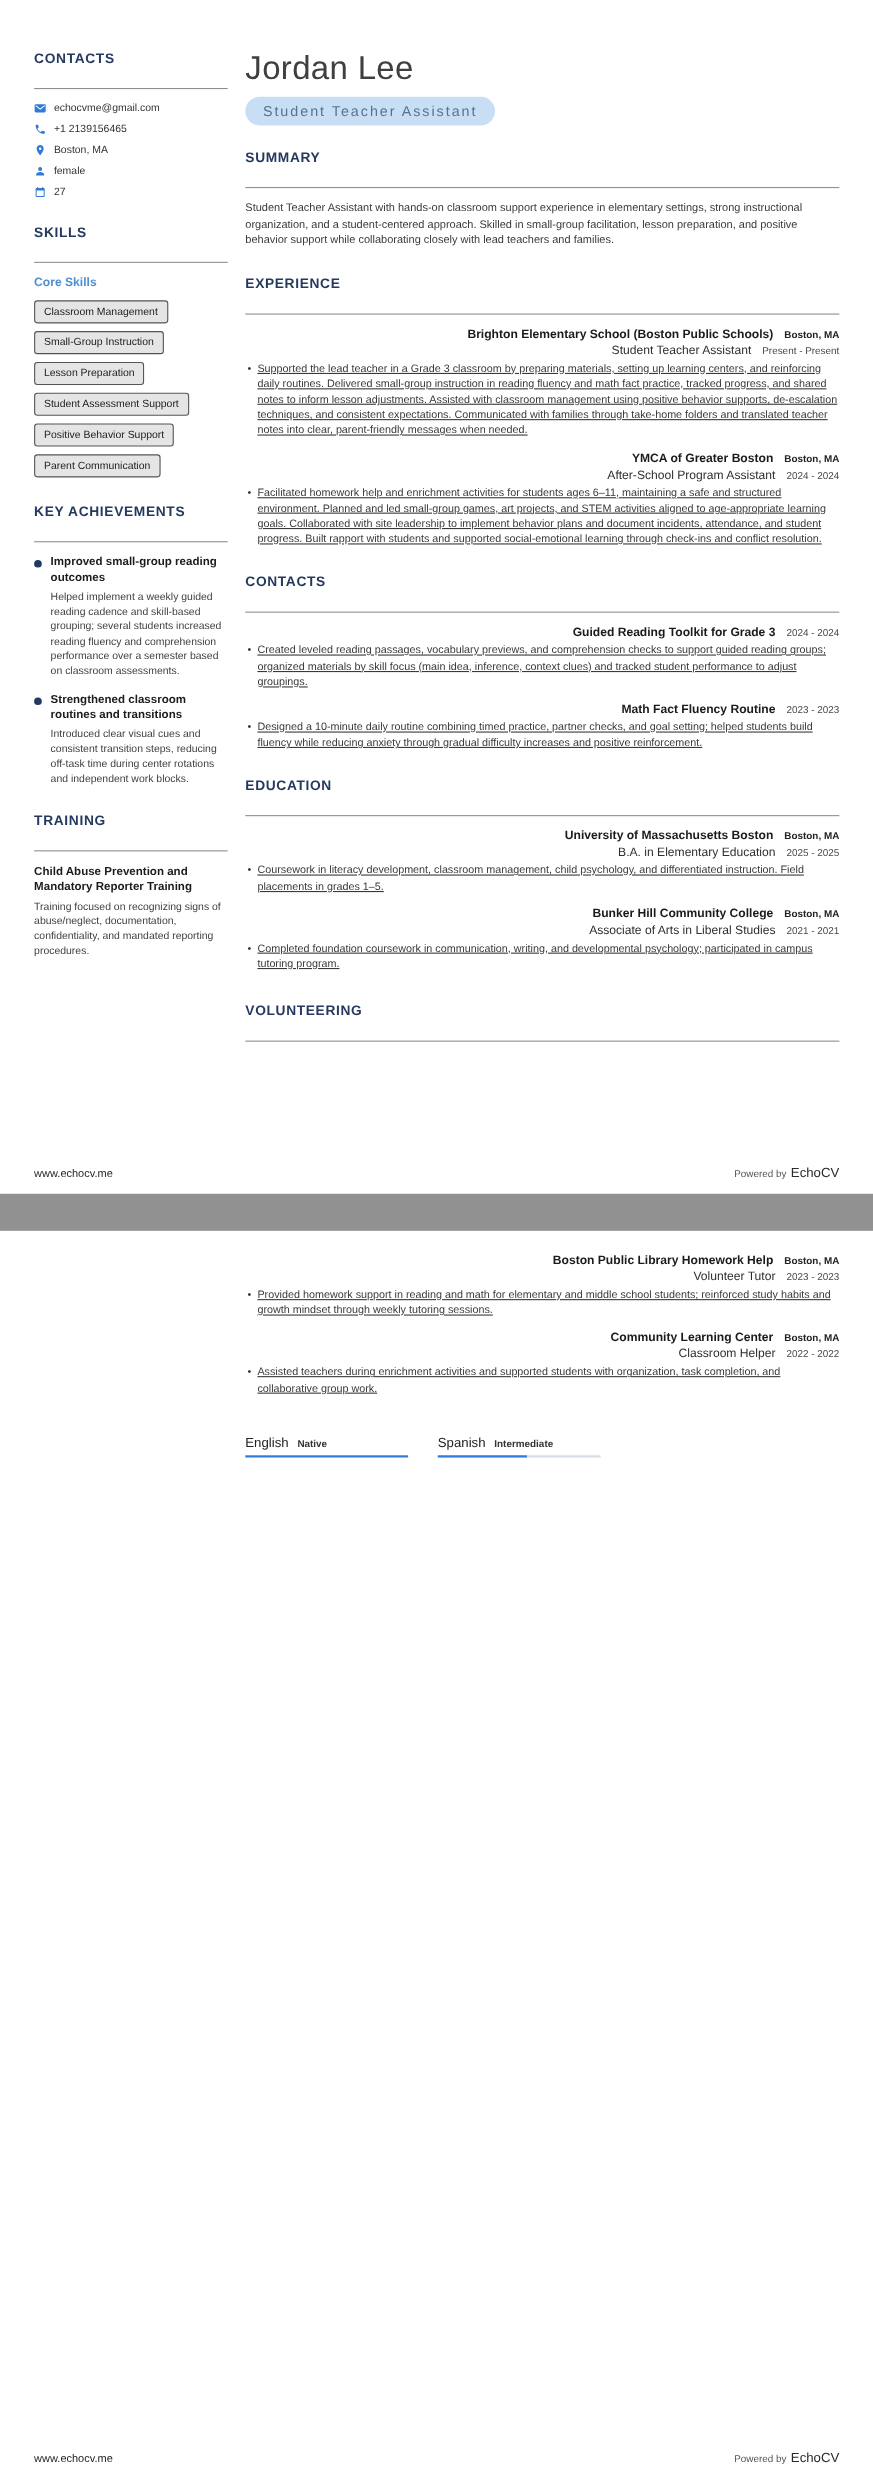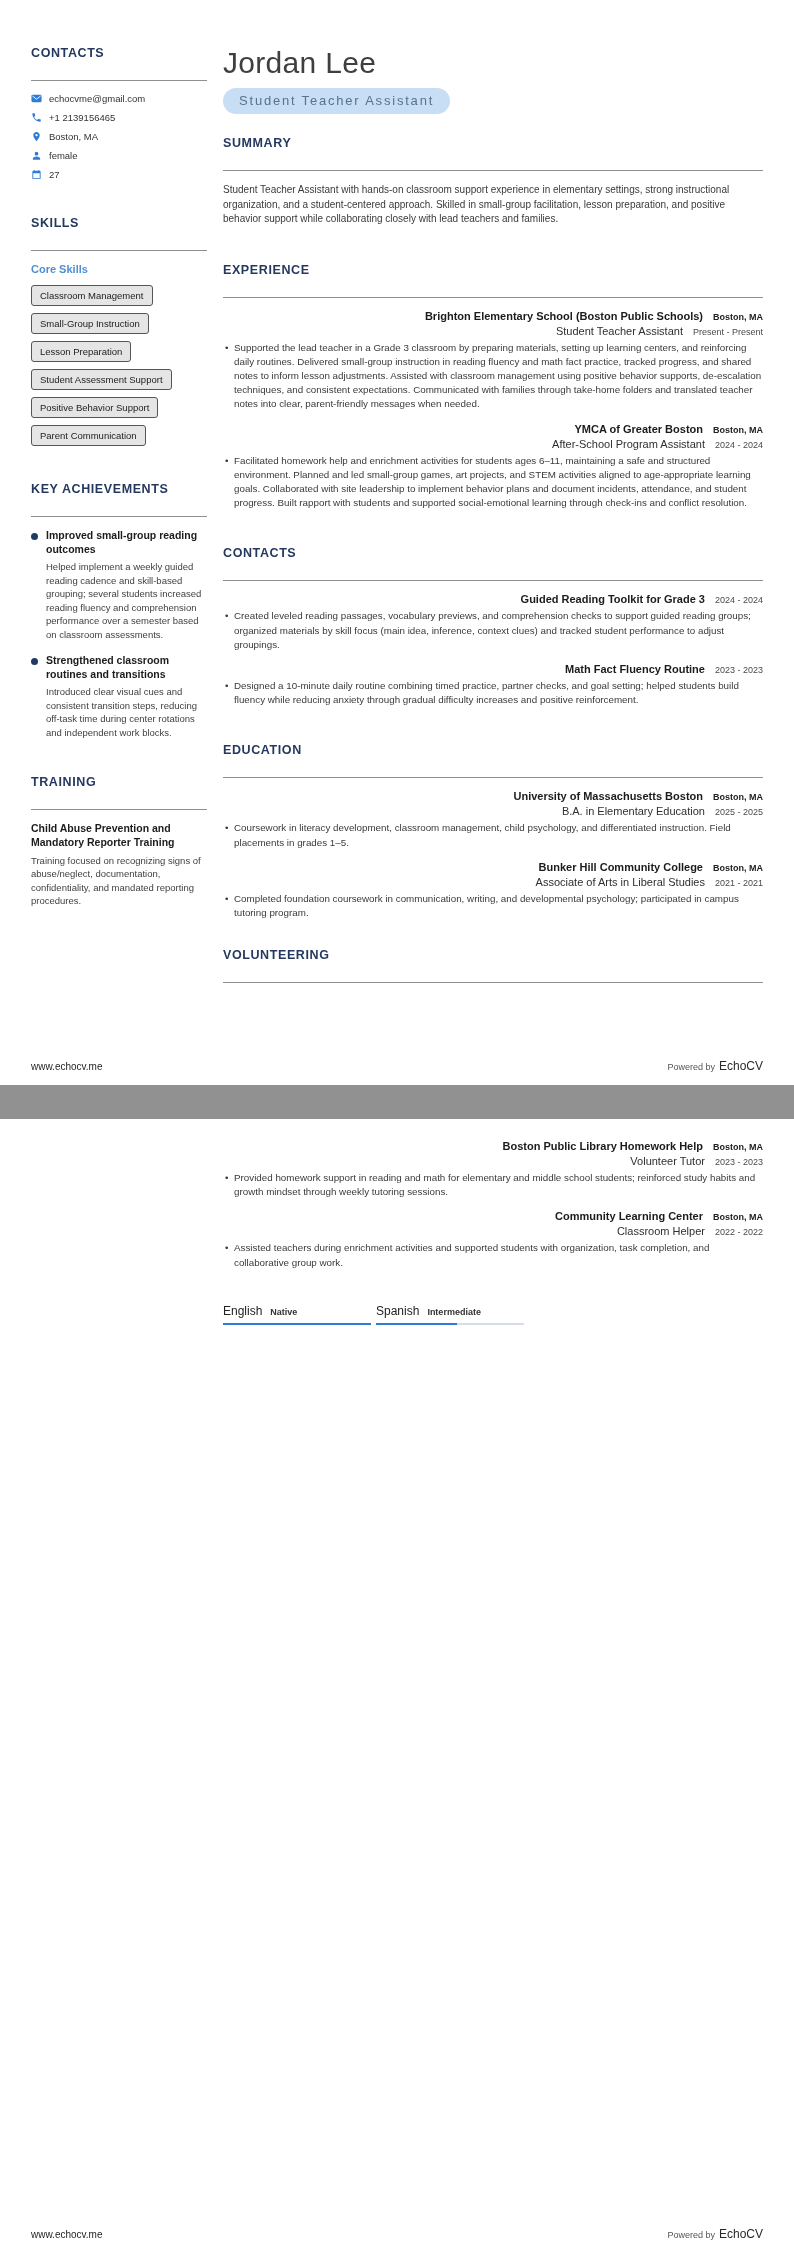--- a/index.html
+++ b/index.html
@@ -10,21 +10,21 @@
   .page1 { height:1085px; padding:46px 31px 0 31px; }
   .page2 { height:1127px; padding:21px 31px 0 31px; }
   .page-gap { height:34px; background:#919191; }
   .cols { display:flex; }
   .left { width:176px; flex:none; }
   .right { width:540px; margin-left:16px; flex:none; }
   .page2-inner { margin-left:192px; width:540px; }
 
   .sec-h { font-size:12.5px; font-weight:bold; letter-spacing:0.6px; color:#25395f;
            padding-bottom:20px; border-bottom:1px solid #8f8f8f; margin-bottom:12px; }
-  .sec { margin-top:36px; }
+  .sec { margin-top:24px; }
   .sec:first-child { margin-top:0; }
 
   
   .c-row { display:flex; align-items:center; gap:7px; margin-bottom:8px; }
   .c-ic { width:11px; height:11px; flex:none; display:inline-flex; }
   .c-ic svg { width:11px; height:11px; }
   .c-tx { font-size:9.5px; color:#333; }
 
   
   .skill-group { font-size:11px; font-weight:bold; color:#4f8fd0; margin-bottom:10px; }
@@ -49,25 +49,25 @@
   
   .para { font-size:10px; line-height:1.45; color:#3a3a3a; }
 
   
   .entry { margin-bottom:11px; }
   .entry-row { display:flex; justify-content:flex-end; align-items:baseline; }
   .entry-company { font-size:11px; font-weight:bold; color:#1b1b1b; }
   .entry-loc { font-size:9px; font-weight:bold; color:#222; white-space:nowrap; margin-left:10px; }
   .entry-role { font-size:11px; color:#2f2f2f; margin-top:3px; }
   .entry-dates { font-size:9px; color:#4a4a4a; white-space:nowrap; margin-left:10px; }
-  .bullet { position:relative; padding-left:11px; font-size:9.8px; line-height:1.45; color:#3a3a3a; margin-top:4px; }
+  .bullet { position:relative; padding-left:11px; font-size:9.8px; line-height:1.45; color:#3a3a3a; margin-top:4px;text-decoration:underline; }
   .bullet::before { content:"•"; position:absolute; left:2px; color:#3a3a3a; }
 
   
-  .langs { display:flex; gap:5px; margin-top:2px;align-items:center; }
+  .langs { display:flex; gap:27px; margin-top:2px;align-items:center; }
   .lang { width:148px; }
   .lang-top { display:flex; align-items:baseline; gap:8px; }
   .lang-name { font-size:12px; color:#222; }
   .lang-level { font-size:9px; font-weight:bold; color:#333; }
   .lang-bar { height:2px; background:#d8dee6; margin-top:5px; width:100%; }
   .lang-fill { height:2px; background:#2e7cd6; }
 
   
   .pfoot { position:absolute; left:31px; right:31px; display:flex; justify-content:space-between; align-items:baseline; }
   .pfoot-1 { bottom:12px; }

